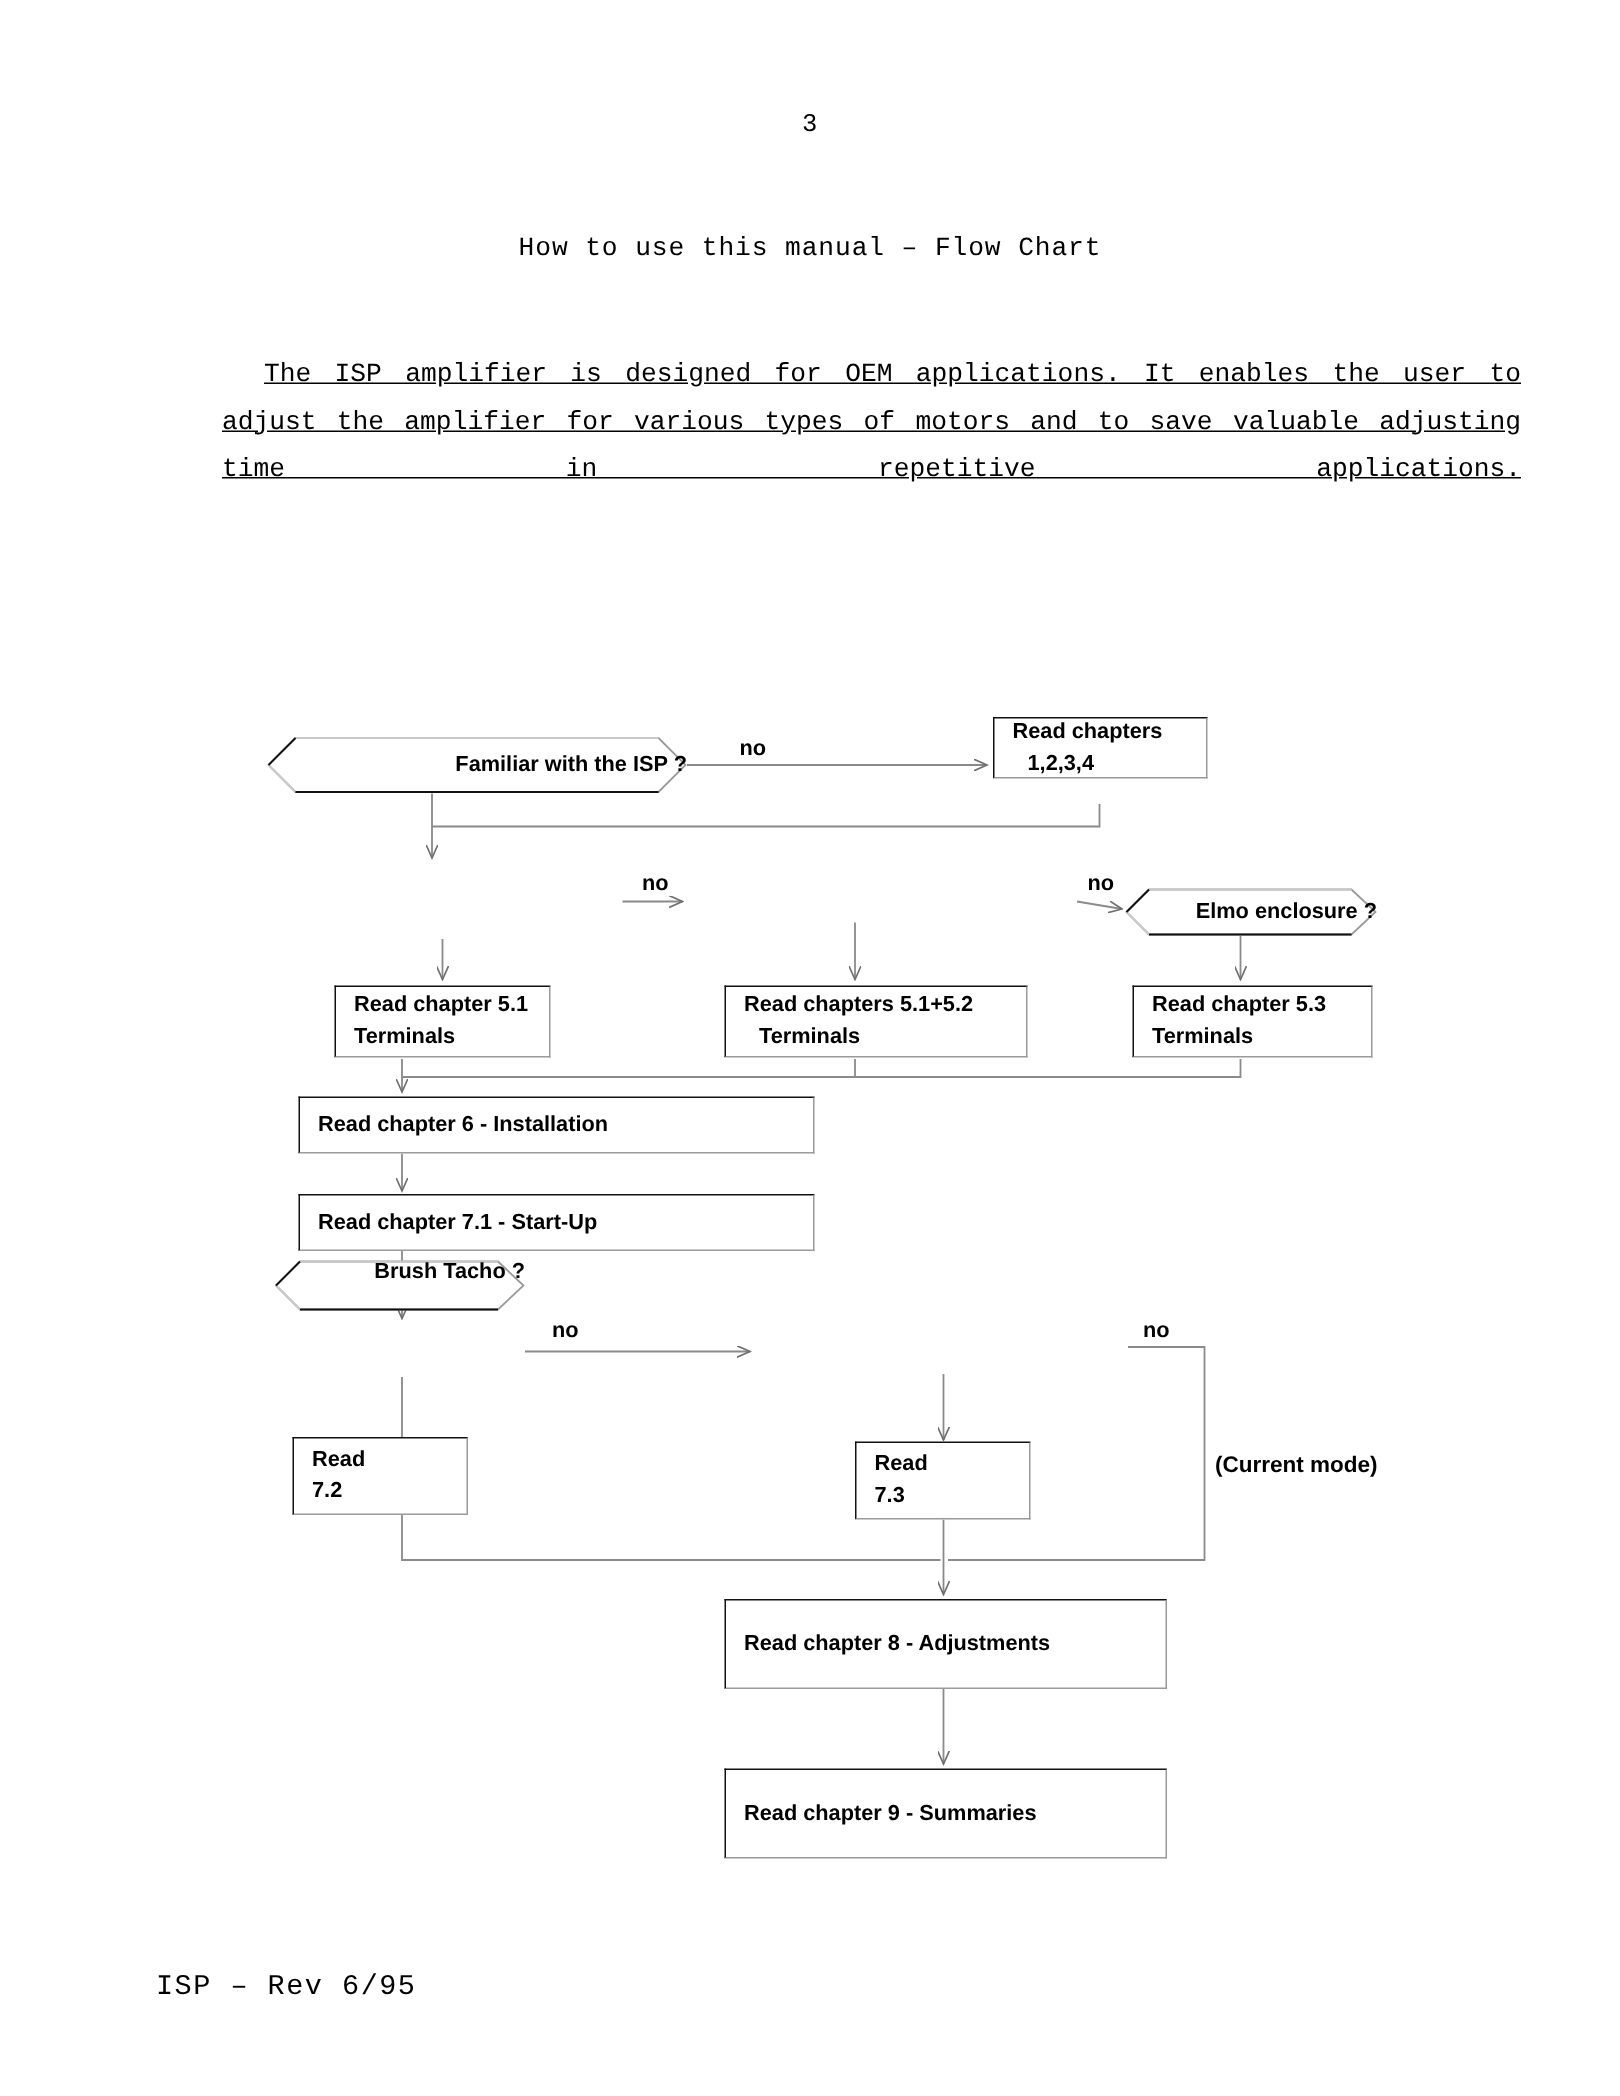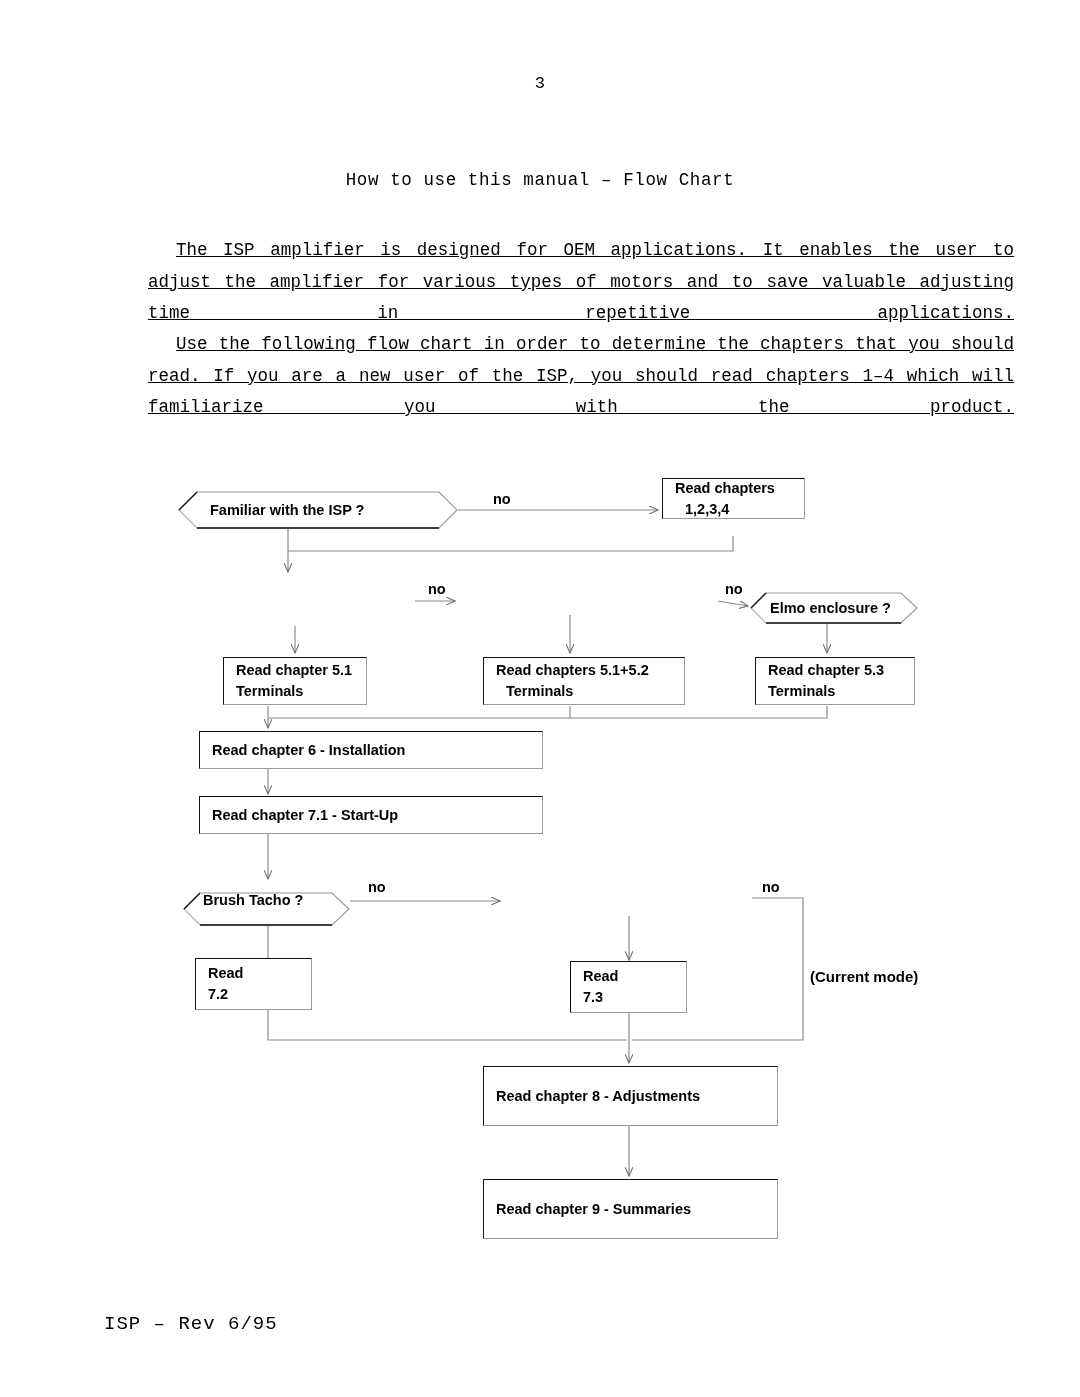--- a/index.html
+++ b/index.html
@@ -27,21 +27,21 @@
     top: 74px;
     width: 1080px;
     text-align: center;
     font-family: "Liberation Mono", "DejaVu Sans Mono", monospace;
     font-size: 17px;
     letter-spacing: 0.5px;
   }
   .doc-title {
     position: absolute;
     left: 0;
-    top: 170px;
+    top: 156px;
     width: 1080px;
     text-align: center;
     font-family: "Liberation Mono", "DejaVu Sans Mono", monospace;
     font-size: 17.5px;
     letter-spacing: 0.6px;
     white-space: pre;
   }
   .body-block {
     position: absolute;
     left: 148px;
@@ -105,20 +105,21 @@
     padding-left: 12px;
     line-height: 21px;
     white-space: nowrap;
   }
   .box.indent2 .line:nth-child(2) { padding-left: 22px; }
 
   
   .hex {
     display: flex;
     align-items: center;
+    text-align: right;
   }
   .hex svg {
     position: absolute;
     left: 0;
     top: 0;
     overflow: visible;
   }
   .hex .htext {
     position: relative;
     z-index: 2;
@@ -154,23 +155,20 @@
 <div id="page">
 
   <div class="page-number">3</div>
 
   <div class="doc-title">How to use this manual – Flow Chart</div>
 
   <div class="body-block" id="para1">
     <p>The ISP amplifier is designed for OEM applications. It enables the user to adjust the amplifier for various types of motors and to save valuable adjusting time in repetitive applications.</p>
   </div>
 
-  <div class="body-block" id="para2">
-    <p>Use the following flow chart in order to determine the chapters that you should read. If you are a new user of the ISP, you should read chapters 1–4 which will familiarize you with the product.</p>
-  </div>
 
   <div id="flow">
 
     <svg id="wires" width="1080" height="1397">
       <defs>
         <marker id="arr" markerWidth="10" markerHeight="8" refX="9" refY="4" orient="auto" markerUnits="userSpaceOnUse">
           <path d="M0,0 L9,4 L0,8" fill="none" stroke="#6f6f6f" stroke-width="1.1"></path>
         </marker>
       </defs>
       <g stroke="#8a8a8a" stroke-width="1.2" fill="none">
@@ -269,21 +267,21 @@
     </div>
 
     <div class="node box" style="left:199px; top:731px; width:344px; height:38px;">
       <div class="line">Read chapter 6 - Installation</div>
     </div>
 
     <div class="node box" style="left:199px; top:796px; width:344px; height:38px;">
       <div class="line">Read chapter 7.1 - Start-Up</div>
     </div>
 
-    <div class="node hex" style="left:183px; top:892px; width:167px; height:16px;">
+    <div class="node hex" style="left:183px; top:840px; width:167px; height:16px;">
       <svg width="167" height="34">
         <path d="M17,1 L149,1 L166,17 L149,33 L17,33 L1,17 Z" fill="#ffffff" stroke="#9a9a9a" stroke-width="1.2"></path>
         <path d="M17,1 L149,1 M1,17 L17,33" fill="none" stroke="#c9c9c9" stroke-width="1.2"></path>
         <path d="M1,17 L17,1 M17,33 L149,33" fill="none" stroke="#111111" stroke-width="1.3"></path>
       </svg>
       <div class="htext" style="padding-left:20px;">
         <span class="l">Brush Tacho ?</span>
       </div>
     </div>
 

